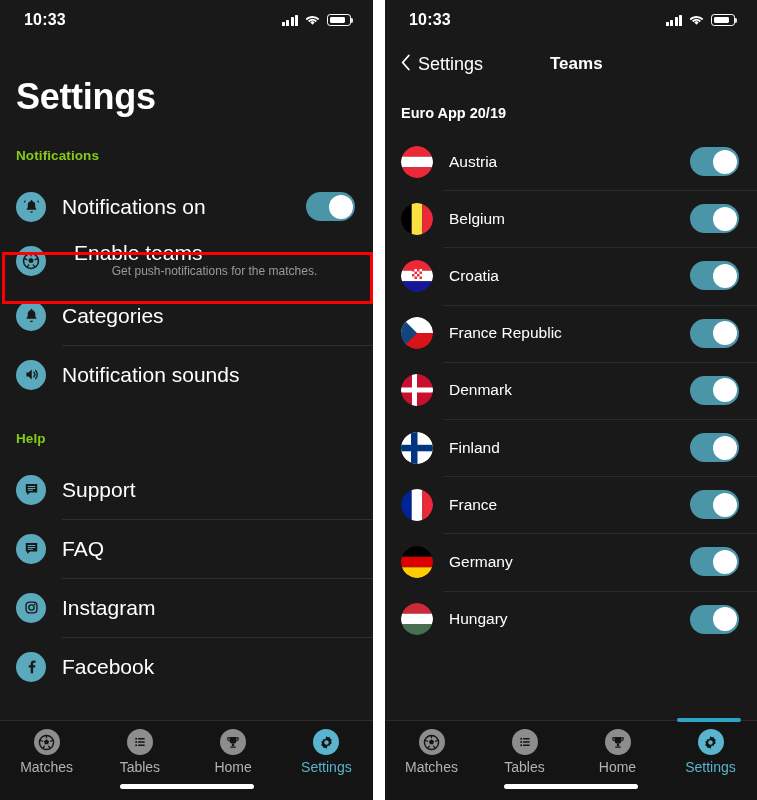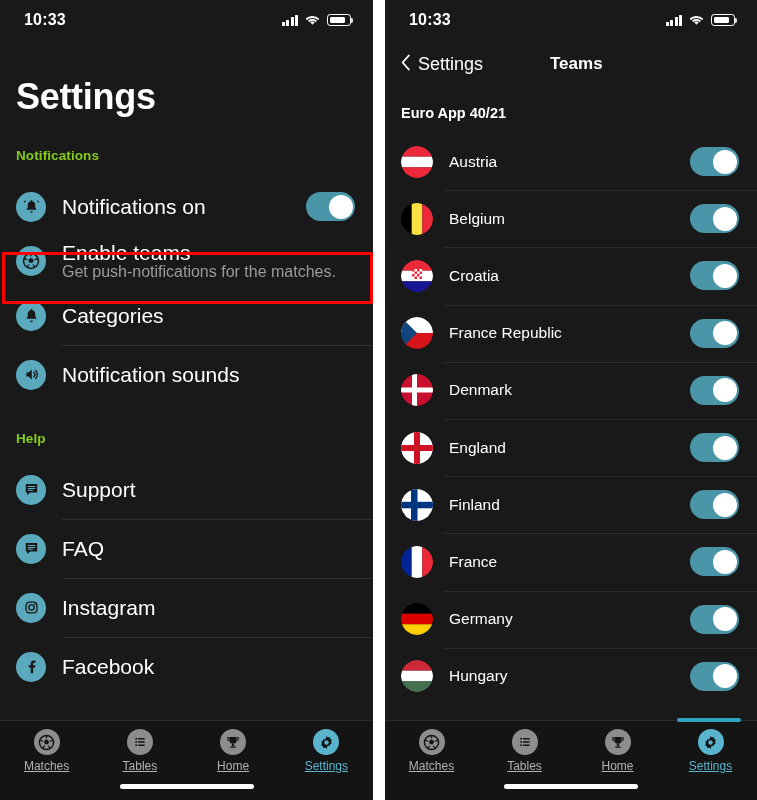--- a/index.html
+++ b/index.html
@@ -47,34 +47,34 @@
   .section-head.help { padding-top:27px; }
 
   
   .rows { margin-top:14px; }
   .srow {
     position:relative;
     display:flex; align-items:center;
     height:59px;
     padding-left:16px; padding-right:18px;
   }
-  .srow.tall { height:50px; }
+  .srow.tall { height:50px;gap:12px; }
   .srow .divider {
     position:absolute; left:62px; right:0; top:0; height:1px; background:#2e2e2e;
   }
   .cicon {
     width:30px; height:30px; border-radius:50%;
     background:#5aa9bd; color:#191919;
     display:flex; align-items:center; justify-content:center;
     flex-shrink:0;
   }
   .cicon svg { display:block; }
   .srow-text { margin-left:16px; flex:1; min-width:0; }
   .srow-title { color:#fff; font-size:21px; line-height:19px; }
-  .srow-sub { color:#9b9b9b; font-size:16px; line-height:17px; margin-top:1px; }
+  .srow-sub { color:#9b9b9b; font-size:12px; line-height:17px; margin-top:1px;text-align:center; }
 
   
   .toggle {
     width:49px; height:29px; border-radius:15px; background:#4a95a8;
     position:relative; flex-shrink:0;
   }
   .toggle .knob {
     position:absolute; top:2.5px; left:22.5px;
     width:24px; height:24px; border-radius:50%; background:#fff;
   }
@@ -91,21 +91,21 @@
     height:80px; background:#141414; border-top:1px solid #2b2b2b;
   }
   .tabs { display:flex; height:58px; padding-top:8px; }
   .tab { flex:1; display:flex; flex-direction:column; align-items:center; gap:4px; }
   .tab-ic {
     width:26px; height:26px; border-radius:50%;
     background:#8d8d8d; color:#141414;
     display:flex; align-items:center; justify-content:center;
   }
   .tab.active .tab-ic { background:#5ab4cd; }
-  .tab-lb { font-size:12px; color:#b2b2b2;text-decoration:underline; }
+  .tab-lb { font-size:14px; color:#b2b2b2; }
   .tab.active .tab-lb { color:#5ab4cd; }
   .home-ind {
     position:absolute; bottom:11px; left:50%; transform:translateX(-50%);
     width:134px; height:5px; border-radius:3px; background:#fff;
   }
   .scroll-ind {
     position:absolute; top:-3px; right:16px; width:64px; height:4px;
     border-radius:2px; background:#2fa3c4;
   }
 
@@ -353,21 +353,21 @@
         <span class="chev">
           <svg viewBox="0 0 12 20" width="10" height="17">
               <path d="M9.4 1.6 2 10l7.4 8.4" fill="none" stroke="#fff" stroke-width="2.2" stroke-linecap="round" stroke-linejoin="round"></path>
             </svg>
         </span>
         <span class="back-label">Settings</span>
       </div>
       <div class="nav-title">Teams</div>
     </div>
 
-    <div class="sub-head">Euro App 40/21</div>
+    <div class="sub-head">Euro App 20/19</div>
 
     <div class="team-list">
 
       <div class="trow first">
 
         <div class="flag">
           <svg viewBox="0 0 32 32">
               <defs>
                 <clipPath id="c1">
                   <circle cx="16" cy="16" r="16"></circle>
@@ -478,41 +478,20 @@
                 <rect y="13.5" width="32" height="5" fill="#fff"></rect>
               </g>
             </svg>
         </div>
         <div class="tname">Denmark</div>
         <div class="toggle">
             <div class="knob"></div>
           </div>
       </div>
 
-      <div class="trow">
-        <div class="divider"></div>
-        <div class="flag">
-          <svg viewBox="0 0 32 32">
-              <defs>
-                <clipPath id="c6">
-                  <circle cx="16" cy="16" r="16"></circle>
-                </clipPath>
-              </defs>
-              <g clip-path="url(#c6)">
-                <rect width="32" height="32" fill="#fff"></rect>
-                <rect x="13" width="6" height="32" fill="#CE1124"></rect>
-                <rect y="13" width="32" height="6" fill="#CE1124"></rect>
-              </g>
-            </svg>
-        </div>
-        <div class="tname">England</div>
-        <div class="toggle">
-            <div class="knob"></div>
-          </div>
-      </div>
 
       <div class="trow">
         <div class="divider"></div>
         <div class="flag">
           <svg viewBox="0 0 32 32">
               <defs>
                 <clipPath id="c7">
                   <circle cx="16" cy="16" r="16"></circle>
                 </clipPath>
               </defs>

